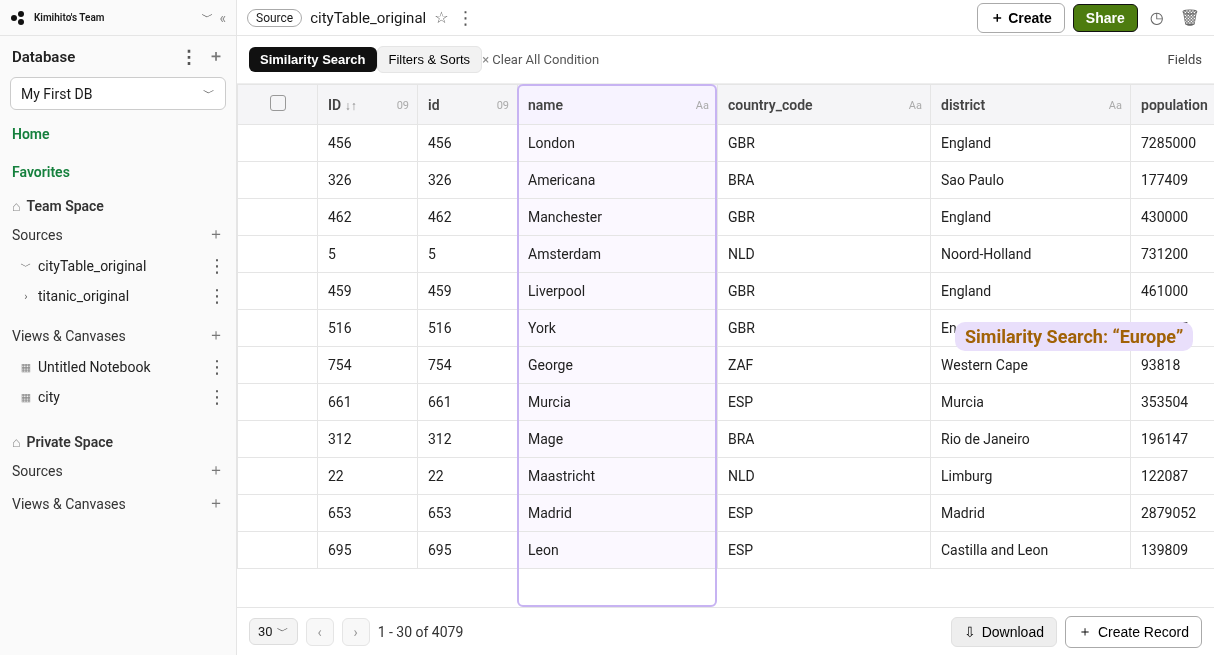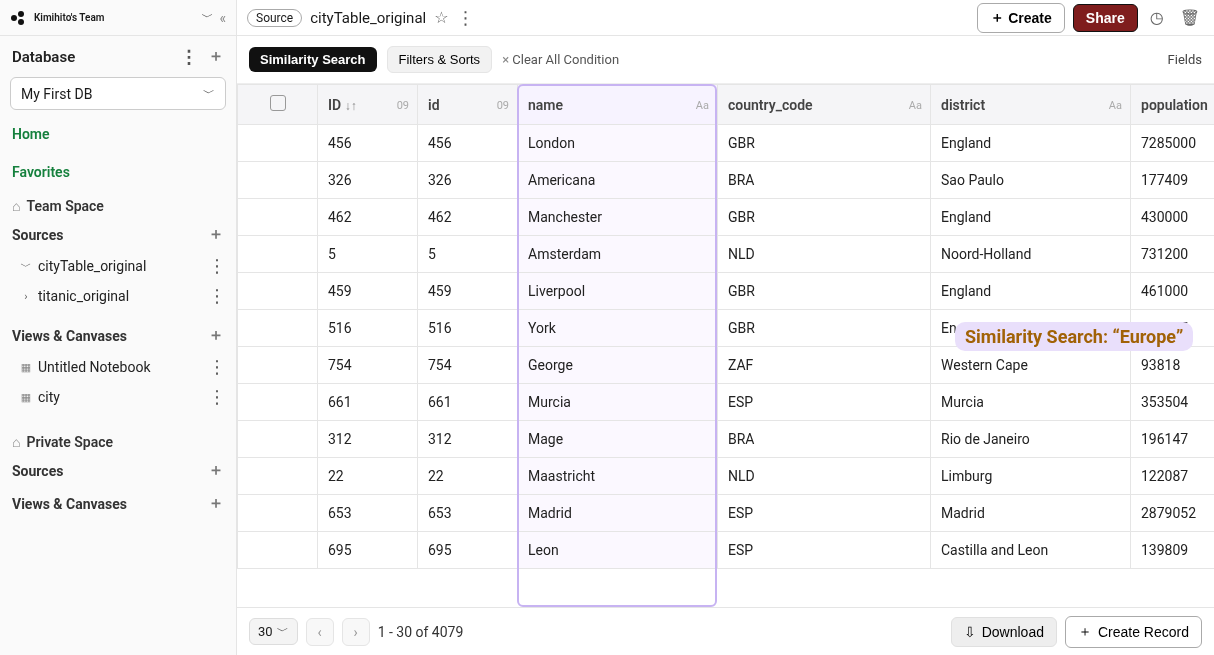--- a/index.html
+++ b/index.html
@@ -46,21 +46,21 @@
     background:#fff; font-size:14px;
   }
   .nav-link { padding:6px 12px; font-weight:600; font-size:14px; color:#15803d; cursor:pointer; }
   .nav-link + .nav-link { margin-top:10px; }
   .space-header {
     display:flex; align-items:center; gap:6px;
     padding:12px 12px 4px 12px; font-weight:600; font-size:14px; color:#333;
   }
   .space-row {
     display:flex; align-items:center; justify-content:space-between;
-    padding:6px 12px; font-weight:700; font-size:14px; color:#333;
+    padding:6px 12px; font-weight:400; font-size:14px; color:#333;
   }
   .tree-item {
     display:flex; align-items:center; justify-content:space-between;
     padding:6px 10px 6px 20px; font-size:14px; color:#222; cursor:pointer;
   }
   .tree-item .left { display:flex; align-items:center; gap:6px; }
   .caret { width:12px; text-align:center; color:#666; font-size:11px; }
   .dots { color:#555; font-size:18px; line-height:1; }
   .plus { font-size:16px; color:#777; }
 
@@ -74,27 +74,27 @@
     border:1px solid #aaa; border-radius:12px; padding:1px 8px; font-size:12px;
   }
   .title { font-size:15px; }
   .star { color:#666; font-size:16px; }
   .topbar .grow { flex:1; }
   .btn {
     border:1px solid #aaa; background:#fff; border-radius:6px;
     padding:5px 12px; font-weight:600; font-size:14px; cursor:pointer;
     display:flex; align-items:center; gap:4px;
   }
-  .btn-dark { background:#7f1d1d; color:#fff; border-color:#111; }
+  .btn-dark { background:#4d7c0f; color:#fff; border-color:#111; }
   .btn-dark-sm { background:#111; color:#fff; border:none; border-radius:6px; padding:5px 11px; font-size:13px; font-weight:600;}
   .btn-light-sm { background:#f2f2f2; border:1px solid #e5e5e5; border-radius:6px; padding:5px 11px; font-size:13px; font-weight:500; }
   .icon-ghost { color:#666; font-size:16px; padding:2px 4px; cursor:pointer; }
 
   .toolbar {
-    display:flex; align-items:center; padding:10px 12px; gap:10px;
+    display:flex; align-items:center; padding:10px 12px; gap:0;
     border-bottom:1px solid #eee;
   }
   .toolbar .link { font-size:13px; color:#555; cursor:pointer; }
   .toolbar .link-x::before { content:"× "; color:#888; }
   .toolbar .grow { flex:1; }
   .fields-link { font-size:13px; color:#444;margin-left:20px; }
 
   
   .table-wrap { flex:1; overflow:hidden; position:relative; }
   table { border-collapse:collapse; width:100%; table-layout:fixed; }

